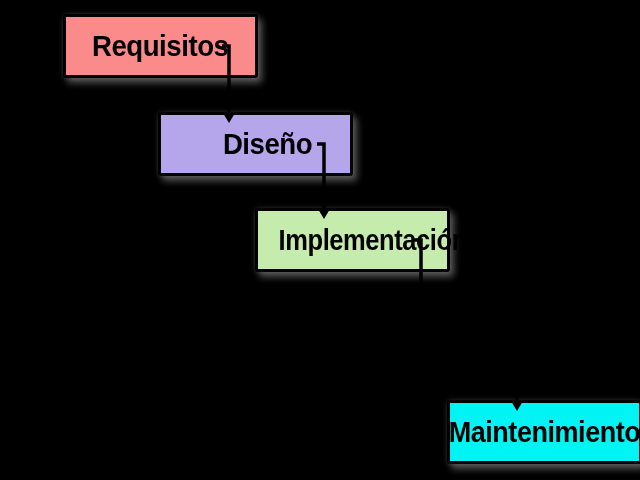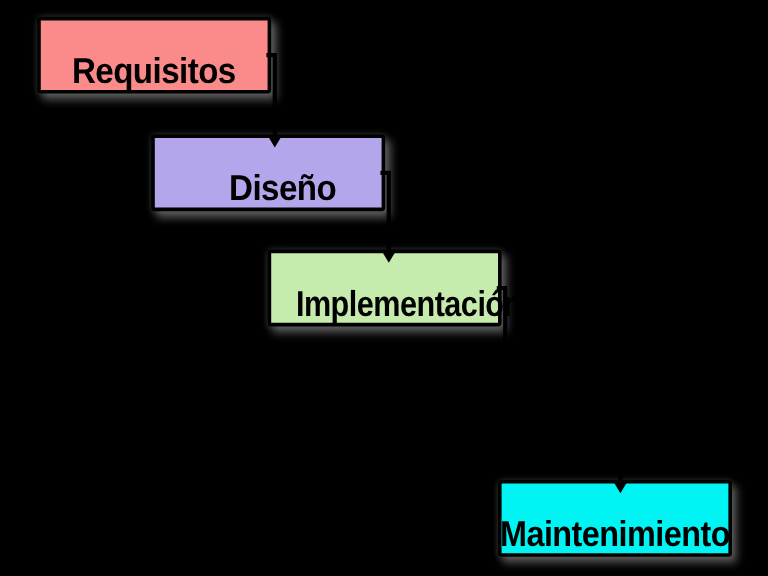--- a/index.html
+++ b/index.html
@@ -30,23 +30,24 @@
   }
   .stage {
     position: absolute;
     width: 195px;
     height: 64px;
     box-sizing: border-box;
     border: 3px solid #000000;
     border-radius: 3px;
     box-shadow: 4px 5px 7px rgba(150,150,150,0.55), 0 0 5px rgba(120,120,120,0.35);
     display: flex;
-    align-items: flex-end;
+    align-items: center;
     justify-content: center;
     z-index: 1;
+    margin-left: 32px;
   }
   .stage .label {
     font-weight: 700;
     font-size: 30px;
     line-height: 1;
     color: #000000;
     white-space: nowrap;
     letter-spacing: -0.5px;
     transform: scaleX(var(--sx, 0.92));
     transform-origin: center;

